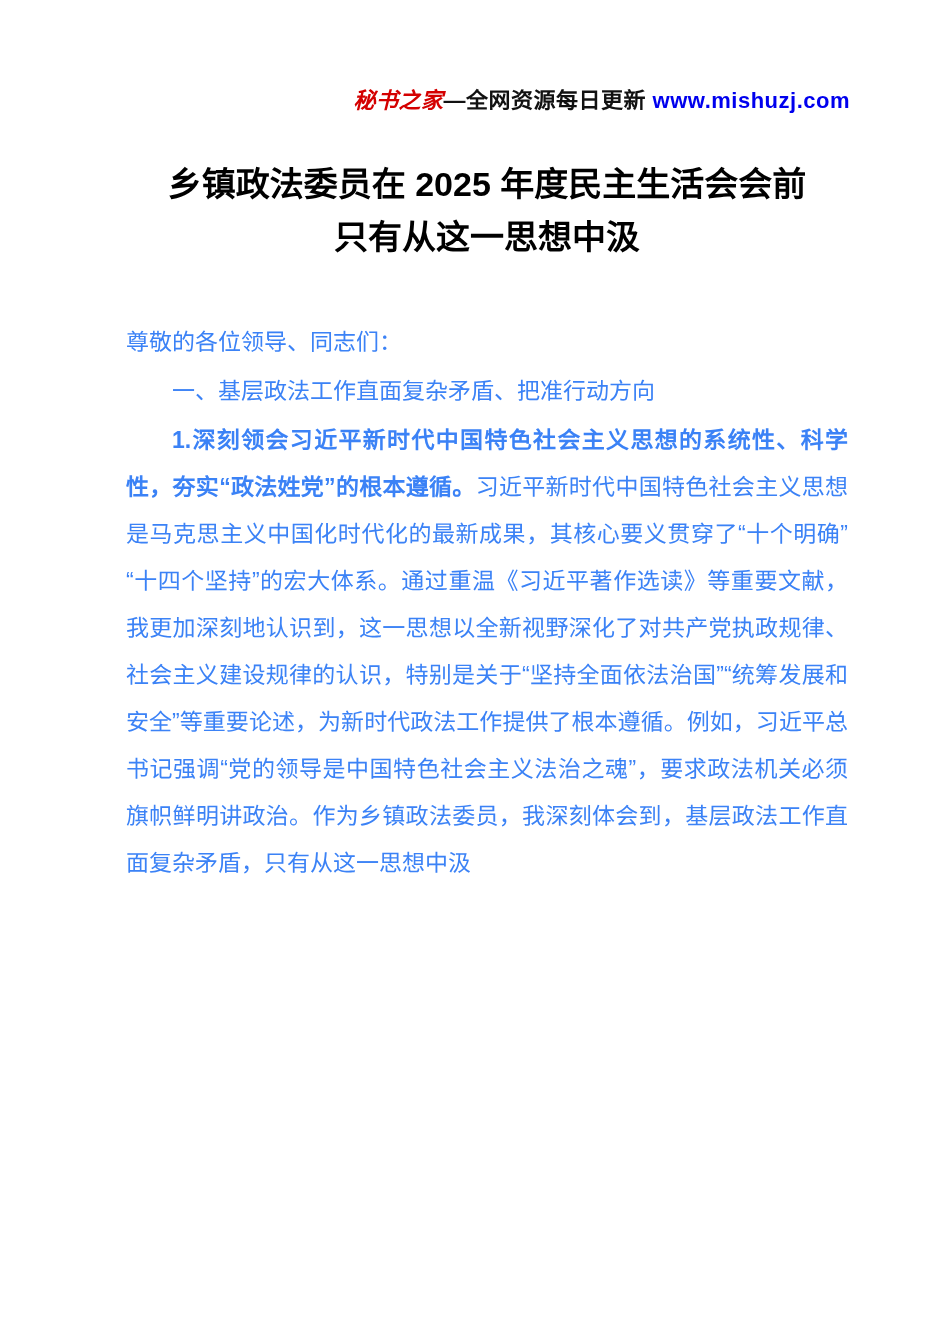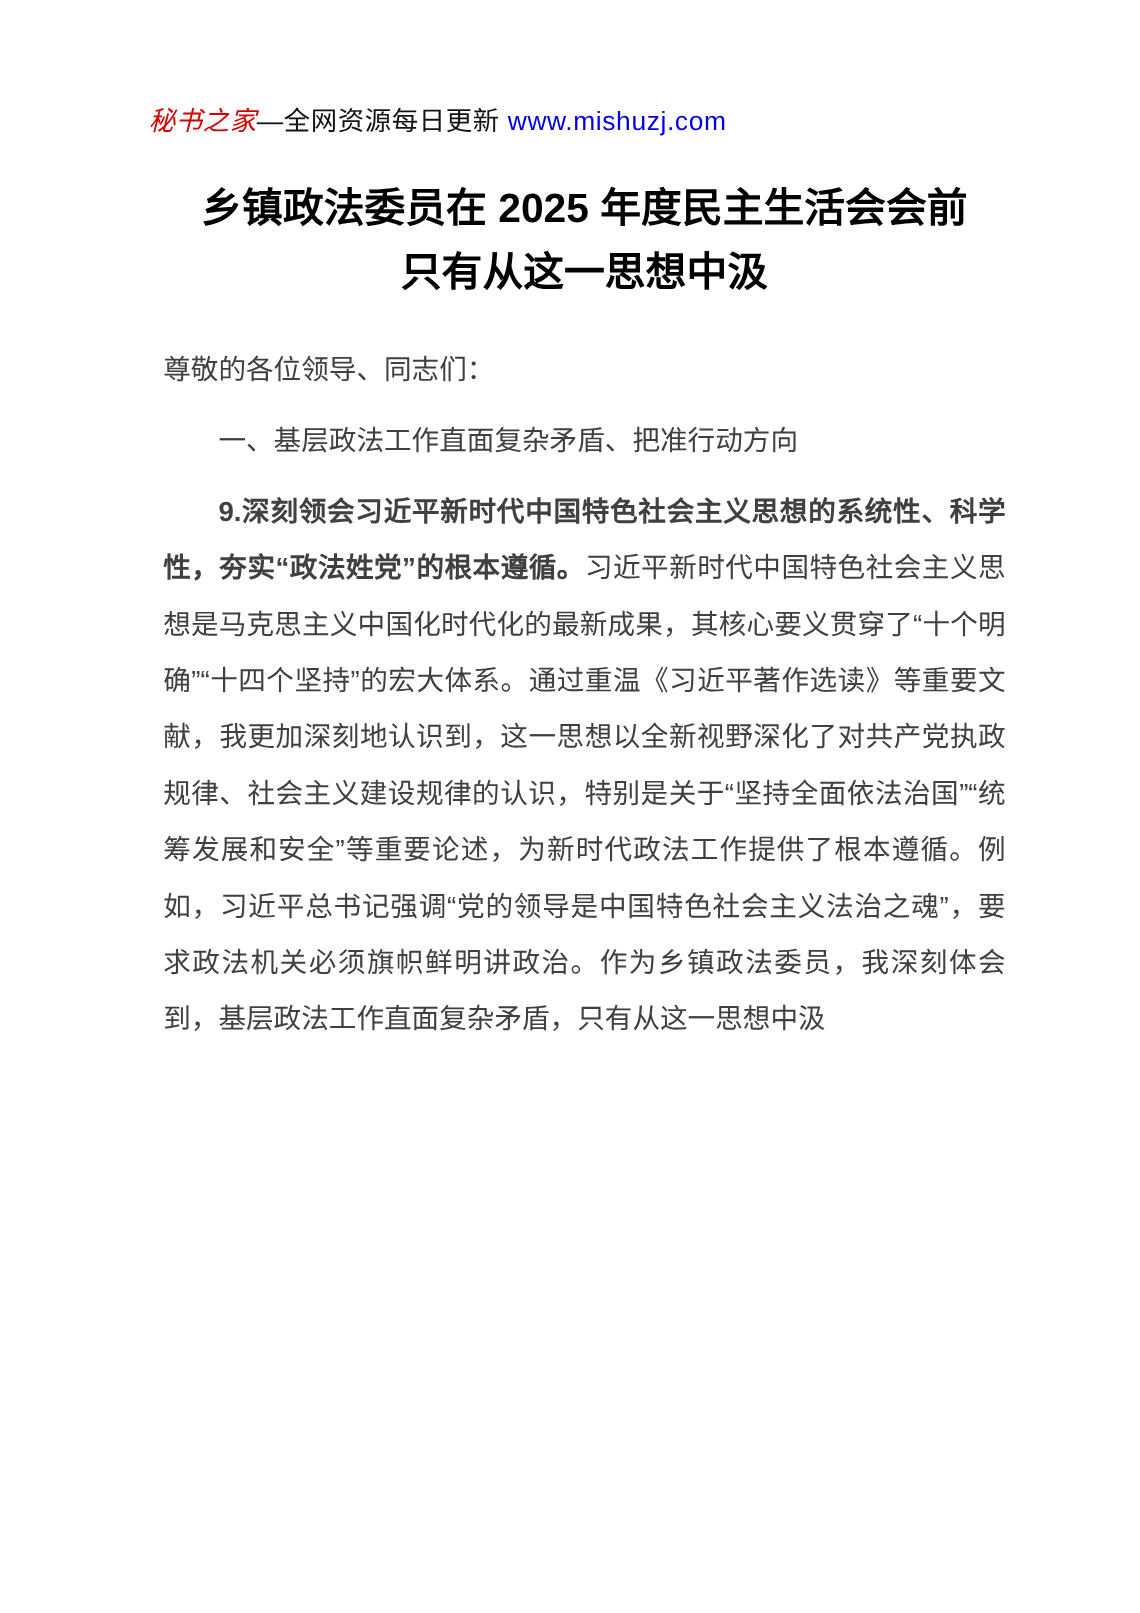--- a/index.html
+++ b/index.html
@@ -11,51 +11,51 @@
     position: relative;
     width: 950px;
     min-height: 1344px;
     box-sizing: border-box;
     background: #ffffff;
     padding: 82px 100px 60px 124px;
     font-family: "Liberation Sans", "DejaVu Sans", sans-serif;
     color: #000000;
   }
   .header-line {
-    text-align: left;
+    text-align: right;
     font-size: 22px;
-    font-weight: 400;
+    font-weight: 700;
     letter-spacing: 0.5px;
     white-space: nowrap;
-    margin-bottom: 34px;
+    margin-bottom: 44px;
   }
   .site-name {
     color: var(--accent-red, #d40000);
     font-style: italic;
   }
   .site-tagline {
     color: #111111;
   }
   .site-url {
     color: var(--link-blue, #0000ee);
   }
   .doc-title {
-    margin: 18px 0 32px 0;
+    margin: 18px 0 56px 0;
     font-size: 34px;
     font-weight: 700;
     line-height: 1.55;
     text-align: center;
     color: #000000;
   }
   .body-text p {
-    margin: 12px;
+    margin: 2px;
     font-size: 23px;
     line-height: 47px;
     text-align: justify;
-    color: #404040;
+    color: #3b82f6;
   }
   .salutation {
     text-indent: 0;
   }
   .indent {
     text-indent: 2em;
   }
   .para-bold-lead {
     font-weight: 700;
   }
@@ -70,16 +70,16 @@
   </div>
 
   <h1 class="doc-title">
     <span>乡镇政法委员在 2025 年度民主生活会会前</span><br>
     <span>只有从这一思想中汲</span>
   </h1>
 
   <div class="body-text">
     <p class="salutation">尊敬的各位领导、同志们：</p>
     <p class="indent">一、基层政法工作直面复杂矛盾、把准行动方向</p>
-    <p class="indent"><span class="para-bold-lead">9.深刻领会习近平新时代中国特色社会主义思想的系统性、科学性，夯实“政法姓党”的根本遵循。</span><span>习近平新时代中国特色社会主义思想是马克思主义中国化时代化的最新成果，其核心要义贯穿了“十个明确”“十四个坚持”的宏大体系。通过重温《习近平著作选读》等重要文献，我更加深刻地认识到，这一思想以全新视野深化了对共产党执政规律、社会主义建设规律的认识，特别是关于“坚持全面依法治国”“统筹发展和安全”等重要论述，为新时代政法工作提供了根本遵循。例如，习近平总书记强调“党的领导是中国特色社会主义法治之魂”，要求政法机关必须旗帜鲜明讲政治。作为乡镇政法委员，我深刻体会到，基层政法工作直面复杂矛盾，只有从这一思想中汲</span></p>
+    <p class="indent"><span class="para-bold-lead">1.深刻领会习近平新时代中国特色社会主义思想的系统性、科学性，夯实“政法姓党”的根本遵循。</span><span>习近平新时代中国特色社会主义思想是马克思主义中国化时代化的最新成果，其核心要义贯穿了“十个明确”“十四个坚持”的宏大体系。通过重温《习近平著作选读》等重要文献，我更加深刻地认识到，这一思想以全新视野深化了对共产党执政规律、社会主义建设规律的认识，特别是关于“坚持全面依法治国”“统筹发展和安全”等重要论述，为新时代政法工作提供了根本遵循。例如，习近平总书记强调“党的领导是中国特色社会主义法治之魂”，要求政法机关必须旗帜鲜明讲政治。作为乡镇政法委员，我深刻体会到，基层政法工作直面复杂矛盾，只有从这一思想中汲</span></p>
   </div>
 
 </div>
 
 </body></html>

